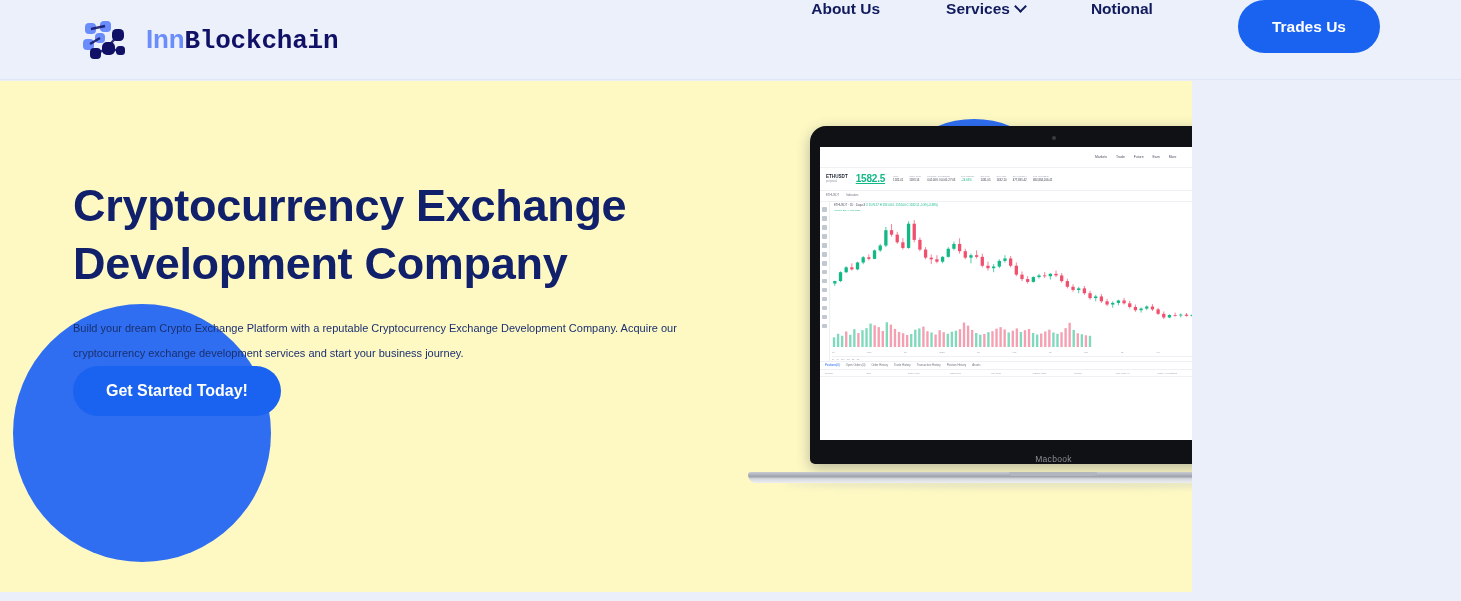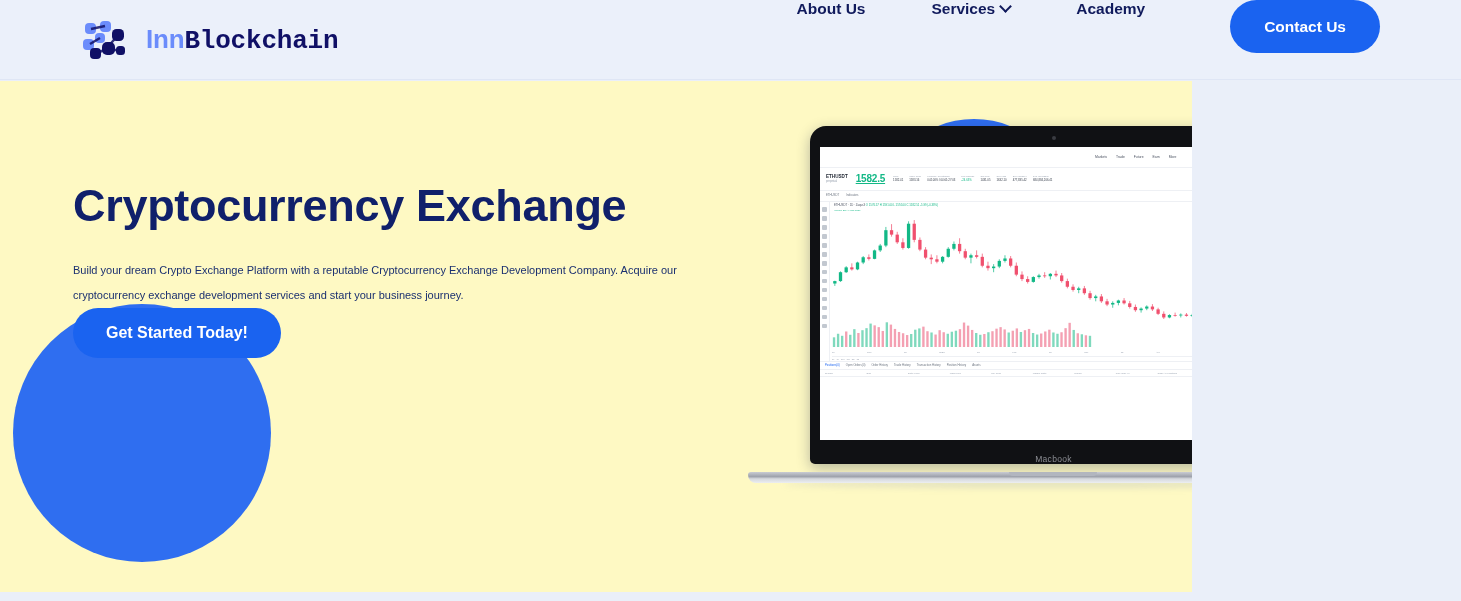--- a/index.html
+++ b/index.html
@@ -396,34 +396,35 @@
 
     <div class="nav">
       <a class="nav-link" href="#">
         <span>About Us</span>
       </a>
       <a class="nav-link" href="#">
         <span>Services</span>
         <span class="chev"></span>
       </a>
       <a class="nav-link" href="#">
-        <span>Academy</span>
+        <span>Notional</span>
       </a>
-      <button class="btn-contact">Contact Us</button>
+      <button class="btn-contact">Trades Us</button>
     </div>
   </div>
 
   <div class="hero">
 
     <div class="circle circle-tr"></div>
     <div class="circle circle-bl"></div>
 
     <div class="hero-copy">
       <h1 class="hero-title">
         <span>Cryptocurrency Exchange</span><br>
+        <span>Development Company</span>
       </h1>
       <p class="hero-sub">Build your dream Crypto Exchange Platform with a reputable Cryptocurrency Exchange Development Company. Acquire our cryptocurrency exchange development services and start your business journey.</p>
       <button class="btn-cta">Get Started Today!</button>
     </div>
 
     <div class="laptop">
       <div class="lid">
         <div class="cam"></div>
         <div class="screen">
 

